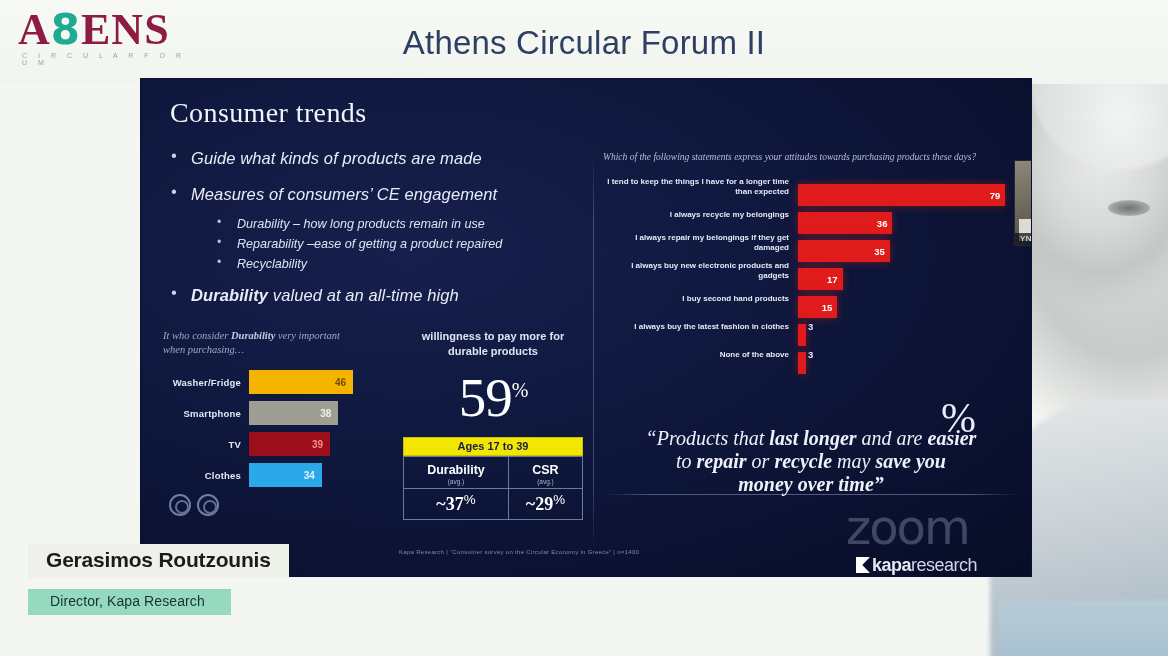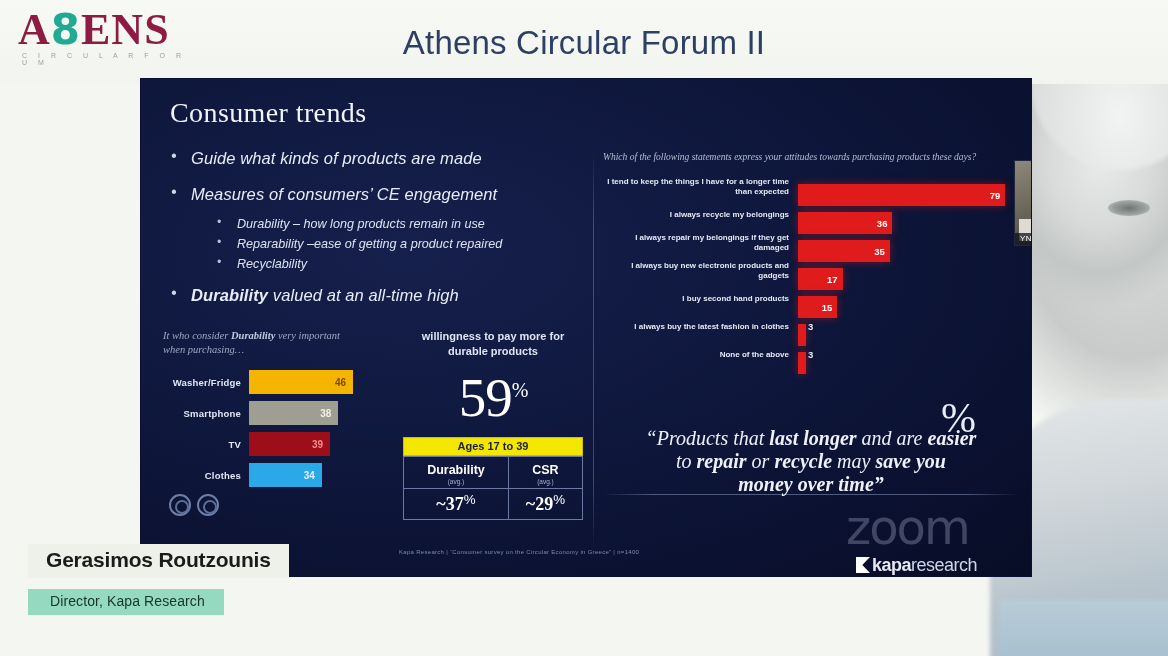--- a/index.html
+++ b/index.html
@@ -360,21 +360,21 @@
     font-size: 21px;
     font-weight: bold;
     padding: 4px 18px 6px 18px;
     letter-spacing: -0.2px;
   }
   .speaker-role {
     position: absolute; left: 28px; top: 589px;
     background: #95d9c1;
     color: #16352b;
     font-size: 14px;
-    padding: 4px 19px 6px 22px;
+    padding: 4px 26px 6px 22px;
     letter-spacing: 0.1px;
   }
 </style>
 </head>
 <body>
 
 <div id="stage">
 
   <div class="bg-portrait"></div>
   <div class="bg-portrait-hair"></div>

